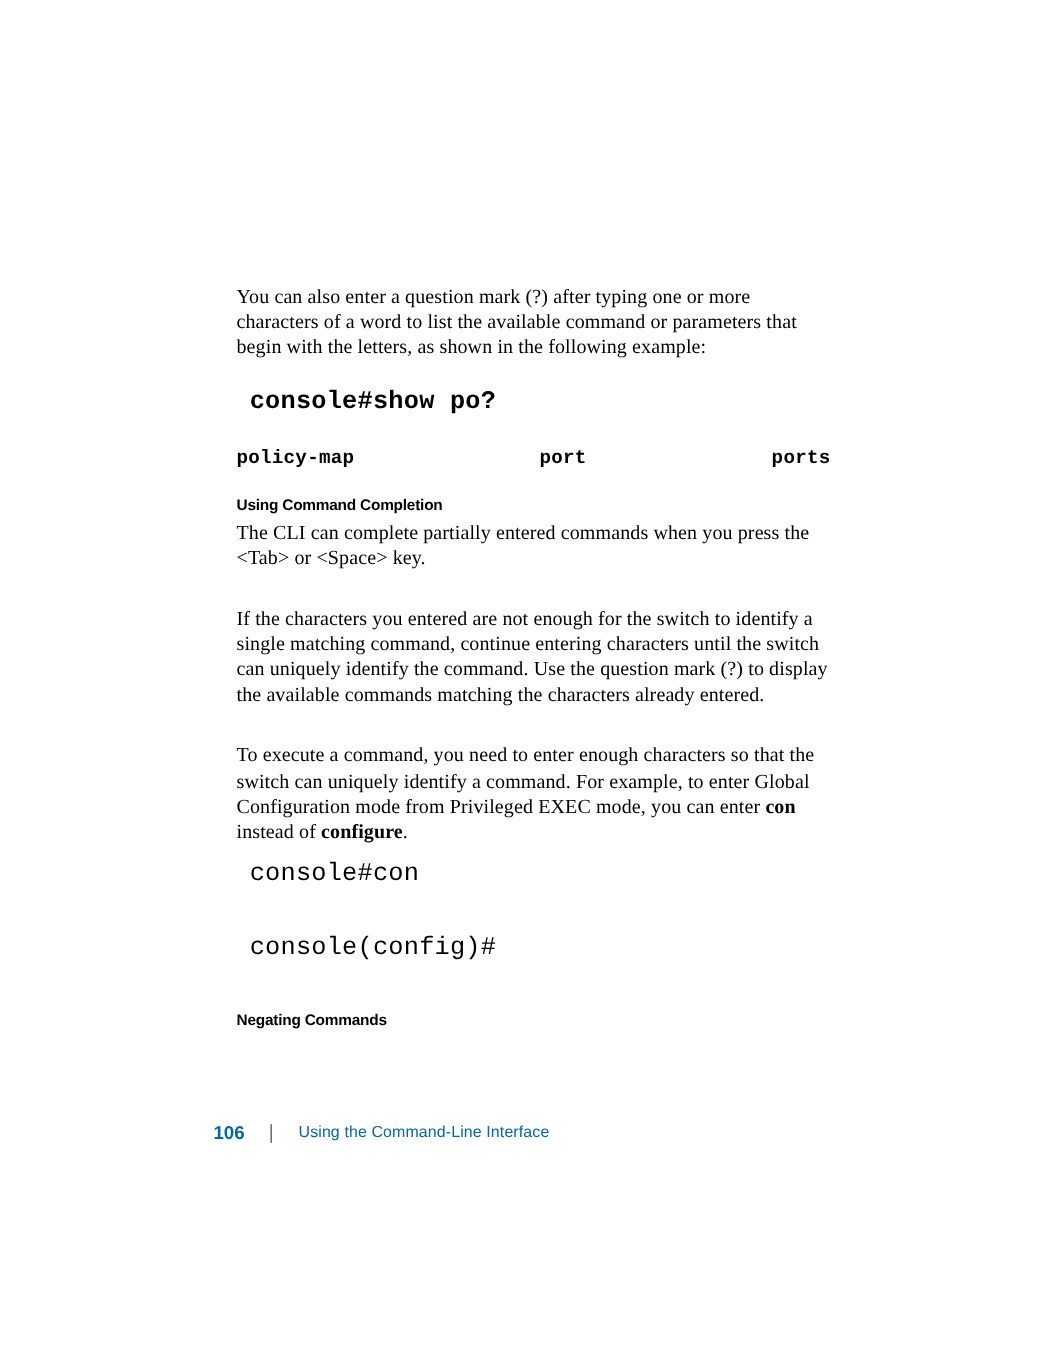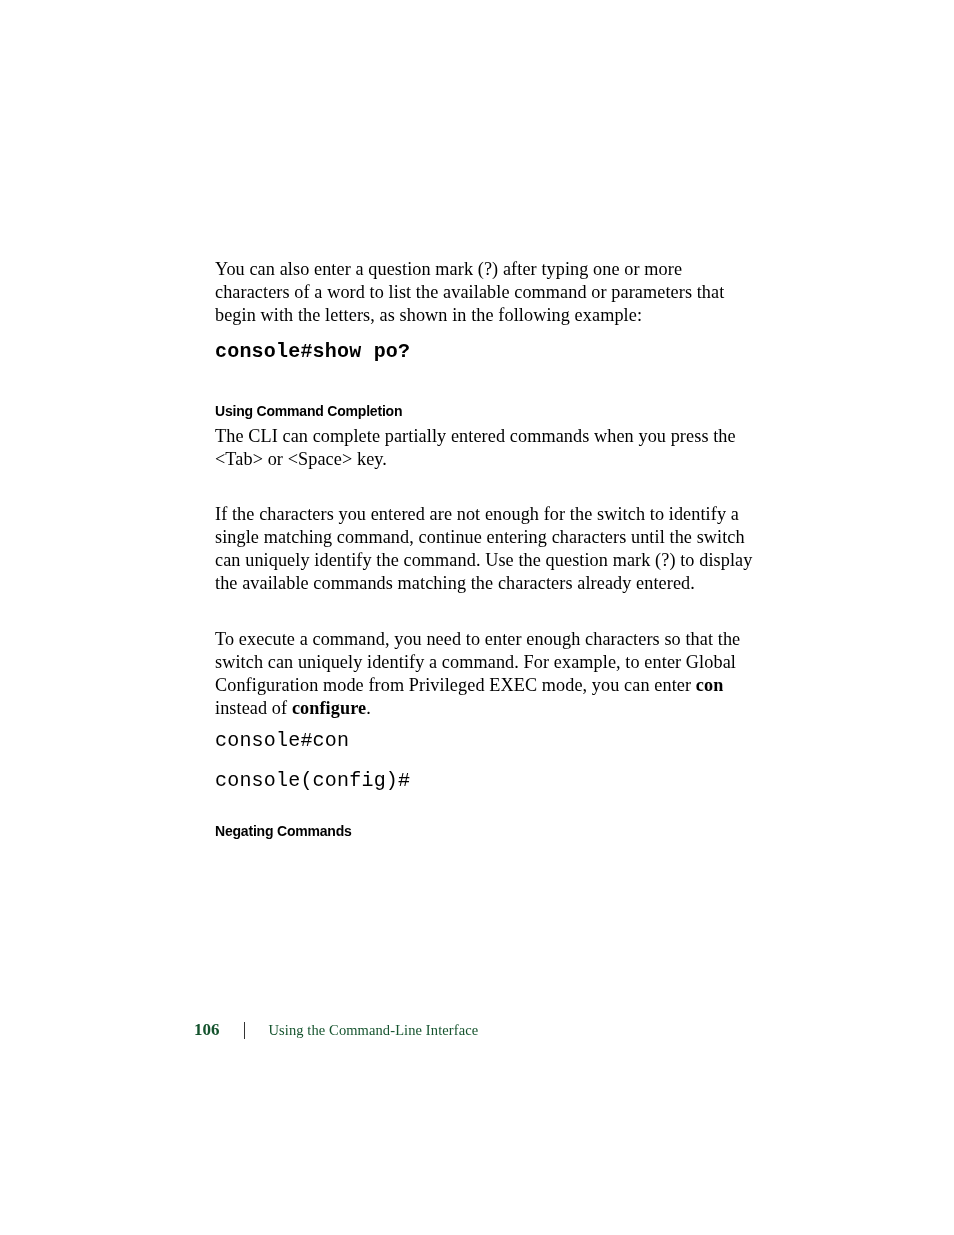--- a/index.html
+++ b/index.html
@@ -28,24 +28,24 @@
   p.body {
     font-family: Georgia, "Times New Roman", serif;
     font-size: 18.2px;
     line-height: 1.27;
     margin: 0 0 8px 0;
     color: #000;
     letter-spacing: 0.1px;
   }
   .mono {
     font-family: "Courier New", Courier, monospace;
-    font-size: 20px;
+    font-size: 23px;
     line-height: 1.28;
     white-space: pre;
-    margin: 0;
+    margin: 12px;
     letter-spacing: 0.2px;
     color: #000;
   }
   .mono.bold { font-weight: bold; }
   .row-mono {
     display: flex;
     justify-content: space-between;
     font-family: "Courier New", Courier, monospace;
     font-size: 17.5px;
     font-weight: bold;
@@ -63,23 +63,23 @@
   .spacer-sm { height: 4px; }
   .spacer-md { height: 14px; }
   .spacer-lg { height: 24px; }
   .spacer-xl { height: 30px; }
 
   .footer {
     position: absolute;
     left: 194px;
     bottom: 195px;
     width: 560px;
-    font-family: Liberation Serif, serif;
+    font-family: Liberation Sans, sans-serif;
     font-size: 15px;
-    color: #14532d;
+    color: #0369a1;
     display: flex;
     align-items: center;
   }
   .footer .pagenum {
     font-weight: bold;
     font-size: 17px;
     margin-right: 24px;
   }
   .footer .divider {
     width: 1px;
@@ -97,20 +97,25 @@
 
 <div class="page">
   <div class="content">
 
     <p class="body">You can also enter a question mark (?) after typing one or more characters of a word to list the available command or parameters that begin with the letters, as shown in the following example:</p>
 
     <div class="spacer-sm"></div>
     <pre class="mono bold">console#show po?</pre>
 
     <div class="spacer-md"></div>
+    <div class="row-mono">
+      <span>policy-map</span>
+      <span>port</span>
+      <span>ports</span>
+    </div>
 
     <div class="spacer-lg"></div>
 
     <h3 class="section">Using Command Completion</h3>
     <p class="body">The CLI can complete partially entered commands when you press the &lt;Tab&gt; or &lt;Space&gt; key.</p>
 
     <div class="spacer-lg"></div>
     <p class="body">If the characters you entered are not enough for the switch to identify a single matching command, continue entering characters until the switch can uniquely identify the command. Use the question mark (?) to display the available commands matching the characters already entered.</p>
 
     <div class="spacer-lg"></div>

